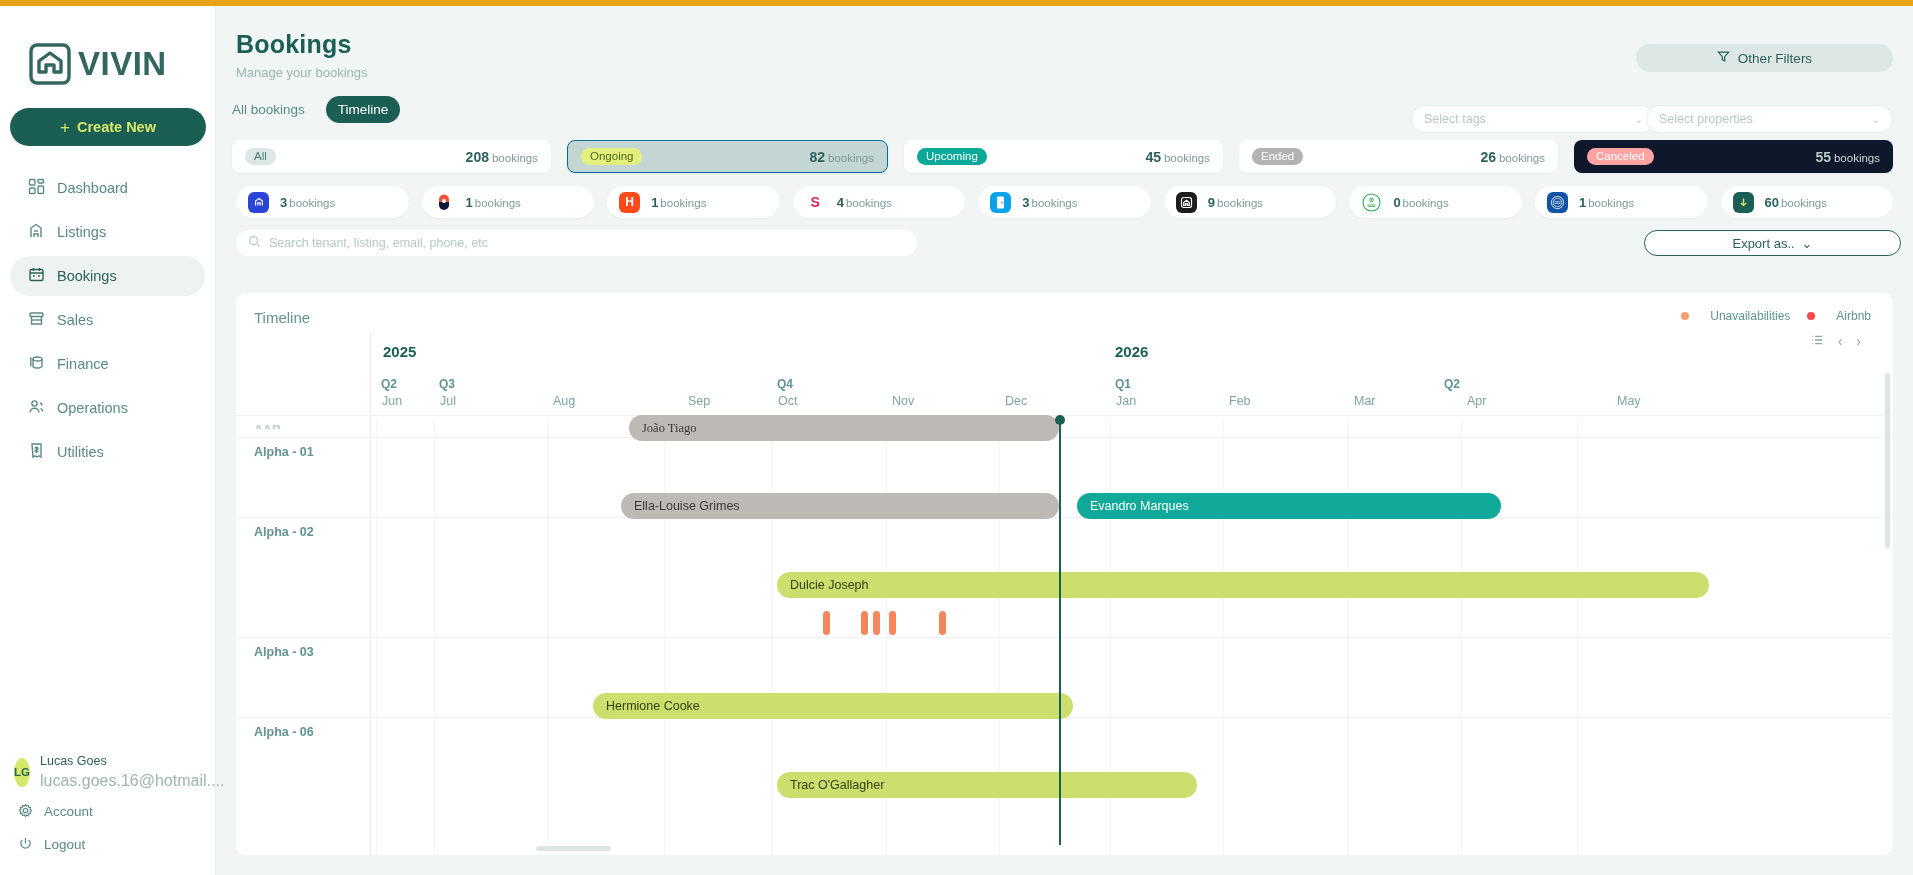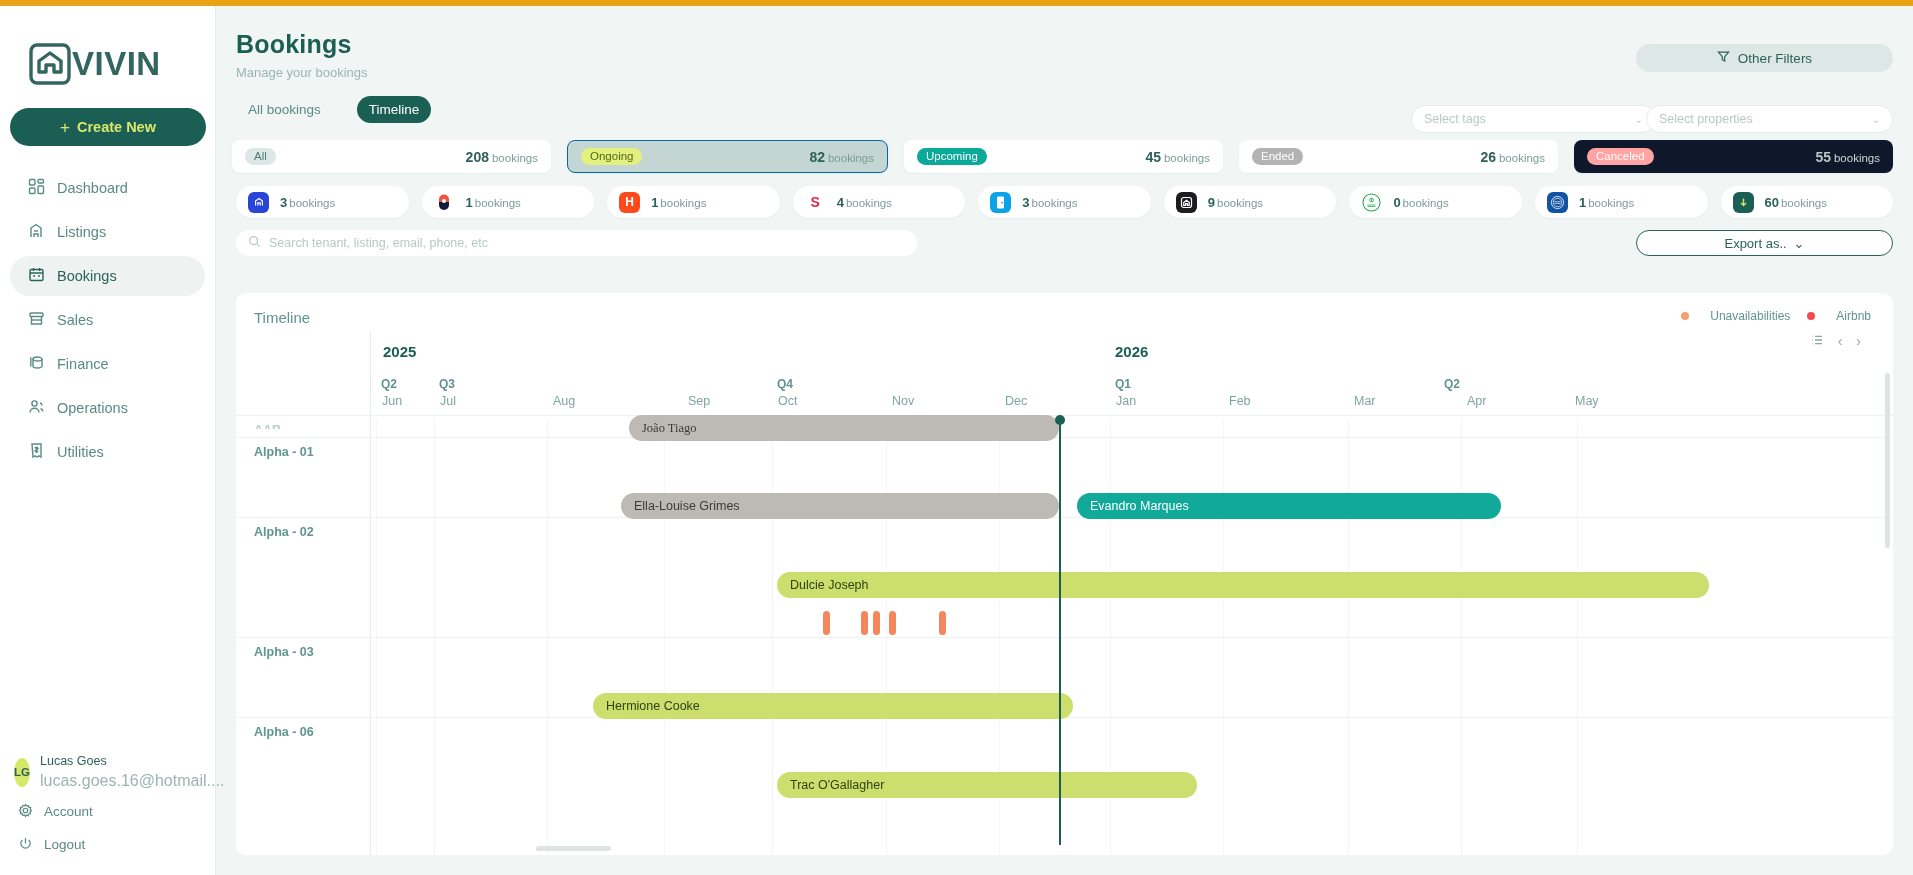--- a/index.html
+++ b/index.html
@@ -4,21 +4,21 @@
 <style>
   *{box-sizing:border-box;margin:0;padding:0;}
   html,body{width:1913px;height:875px;overflow:hidden;}
   body{font-family:"Liberation Sans",sans-serif;background:#ffffff;color:#2f6b63;}
 
   
   #top-accent{position:absolute;left:0;top:0;width:1913px;height:6px;background:#e8a317;z-index:30;}
 
   
   #sidebar{position:absolute;left:0;top:6px;width:216px;height:869px;background:#fff;border-right:1px solid #e7eceb;z-index:20;}
-  .logo-wrap{display:flex;align-items:center;padding:36px 0 0 28px;}
+  .logo-wrap{display:flex;align-items:center;gap:6px;padding:36px 0 0 28px;}
   .logo-mark{width:44px;height:44px;}
   .logo-text{font-size:33px;font-weight:700;letter-spacing:.5px;color:#33665f;font-family:"Liberation Sans",sans-serif;}
   .create-btn{margin:22px 10px 0 10px;height:38px;width:196px;border-radius:20px;background:#1b5e54;color:#d8e86b;
     display:flex;align-items:center;justify-content:center;gap:7px;font-size:14.5px;font-weight:600;cursor:pointer;border:none;}
   .create-plus{font-size:17px;font-weight:400;line-height:1;}
   .nav{margin-top:22px;}
   .nav-item{display:flex;align-items:center;gap:12px;height:40px;margin:4px 10px;padding-left:18px;border-radius:20px;
     font-size:14.5px;color:#5a8a85;cursor:pointer;}
   .nav-item.active{background:#eef3f2;color:#2c6159;}
   .nav-item svg{flex:0 0 17px;}
@@ -28,21 +28,21 @@
     display:flex;align-items:center;justify-content:center;}
   .user-name{font-size:12.5px;color:#2c6159;line-height:1.35;}
   .user-mail{font-size:16px;color:#9bb5b1;line-height:1.35;}
   .side-link{display:flex;align-items:center;gap:11px;height:33px;padding-left:18px;font-size:13.5px;color:#5a8a85;cursor:pointer;}
 
   
   #main{position:absolute;left:216px;top:6px;width:1697px;height:869px;background:#f1f6f5;overflow:hidden;}
   .page-title{font-size:25px;font-weight:600;color:#1b5e54;padding:24px 0 0 20px;letter-spacing:.2px;}
   .page-sub{font-size:13px;color:#9bb5b1;padding:6px 0 0 20px;}
 
-  .tabs{display:flex;align-items:flex-start;gap:24px;padding:16px 0 0 20px;}
+  .tabs{display:flex;align-items:flex-start;gap:9px;padding:16px 0 0 4px;}
   .tab{font-size:13.5px;color:#5a8a85;padding:6px 12px;border-radius:14px;cursor:pointer;}
   .tab.active{background:#1b5e54;color:#fff;}
 
   .other-filters{position:absolute;right:20px;top:38px;width:257px;height:28px;border-radius:14px;background:#dde7e6;
     display:flex;align-items:center;justify-content:center;gap:8px;font-size:13.5px;color:#2c6159;cursor:pointer;}
   .select-box{position:absolute;top:99px;height:28px;border-radius:14px;background:#fff;border:1px solid #e4edec;
     display:flex;align-items:center;padding:0 12px;font-size:12.5px;color:#b7c9c6;cursor:pointer;}
   .select-box .chev{margin-left:auto;font-size:10px;color:#b7c9c6;}
   #select-tags{right:257px;width:245px;}
   #select-props{right:20px;width:247px;}
@@ -67,21 +67,21 @@
   
   .chan-row{display:flex;gap:13px;padding:13px 20px 0 20px;}
   .chan-card{flex:1;height:32px;background:#fff;border-radius:16px;display:flex;align-items:center;gap:11px;
     padding:0 12px;cursor:pointer;box-shadow:0 1px 2px rgba(40,80,75,.05);}
   .chan-ico{width:21px;height:21px;border-radius:6px;display:flex;align-items:center;justify-content:center;
     font-size:12px;font-weight:700;color:#fff;flex:0 0 21px;overflow:hidden;}
   .chan-cnt{font-size:13px;color:#2c6159;font-weight:600;}
   .chan-cnt span{font-size:11.5px;font-weight:400;color:#7c9c98;margin-left:2px;}
 
   
-  .search-row{display:flex;align-items:center;padding:12px 20px 0 20px;}
+  .search-row{display:flex;align-items:center;padding:12px 12px 0 20px;}
   .search-box{width:681px;height:26px;background:#fff;border-radius:13px;display:flex;align-items:center;gap:8px;padding:0 12px;}
   .search-box input{border:none;outline:none;font-size:12.5px;color:#7c9c98;background:transparent;width:100%;font-family:"Liberation Sans",sans-serif;}
   .search-box input::placeholder{color:#b7c9c6;}
   .export-btn{margin-left:auto;width:257px;height:26px;border-radius:13px;border:1px solid #2c6159;background:#fff;
     display:flex;align-items:center;justify-content:center;gap:7px;font-size:13px;color:#2c6159;cursor:pointer;}
 
   
   .tl-panel{position:absolute;left:20px;top:287px;width:1657px;height:562px;background:#fff;border-radius:10px;overflow:hidden;}
   .tl-title{font-size:15px;color:#5f9490;padding:16px 0 0 18px;}
   .legend{position:absolute;right:22px;top:16px;display:flex;gap:17px;align-items:center;}
@@ -426,21 +426,21 @@
           <div class="mo" style="left: 634px;">Dec</div>
           <div class="vline" style="left: 628px; top: 86px;"></div>
           <div class="mo" style="left: 745px;">Jan</div>
           <div class="vline" style="left: 739px; top: 86px;"></div>
           <div class="mo" style="left: 858px;">Feb</div>
           <div class="vline" style="left: 852px; top: 86px;"></div>
           <div class="mo" style="left: 983px;">Mar</div>
           <div class="vline" style="left: 977px; top: 86px;"></div>
           <div class="mo" style="left: 1096px;">Apr</div>
           <div class="vline" style="left: 1090px; top: 86px;"></div>
-          <div class="mo" style="left: 1204px;">May</div>
+          <div class="mo" style="left: 1246px;">May</div>
           <div class="vline" style="left: 1206px; top: 86px;"></div>
           <div class="sep" style="top: 82px;"></div>
           <div class="sep" style="top: 104px;"></div>
           <div class="sep" style="top: 184px;"></div>
           <div class="sep" style="top: 304px;"></div>
           <div class="sep" style="top: 384px;"></div>
           <div class="bar grey" style="left: 258px; width: 430px; top: 82px; font-family: Liberation Serif, serif;">João Tiago</div>
           <div class="bar grey" style="left: 250px; width: 438px; top: 160px;">Ella-Louise Grimes</div>
           <div class="bar teal" style="left: 706px; width: 424px; top: 160px;">Evandro Marques</div>
           <div class="bar lime" style="left: 406px; width: 932px; top: 239px;">Dulcie Joseph</div>

